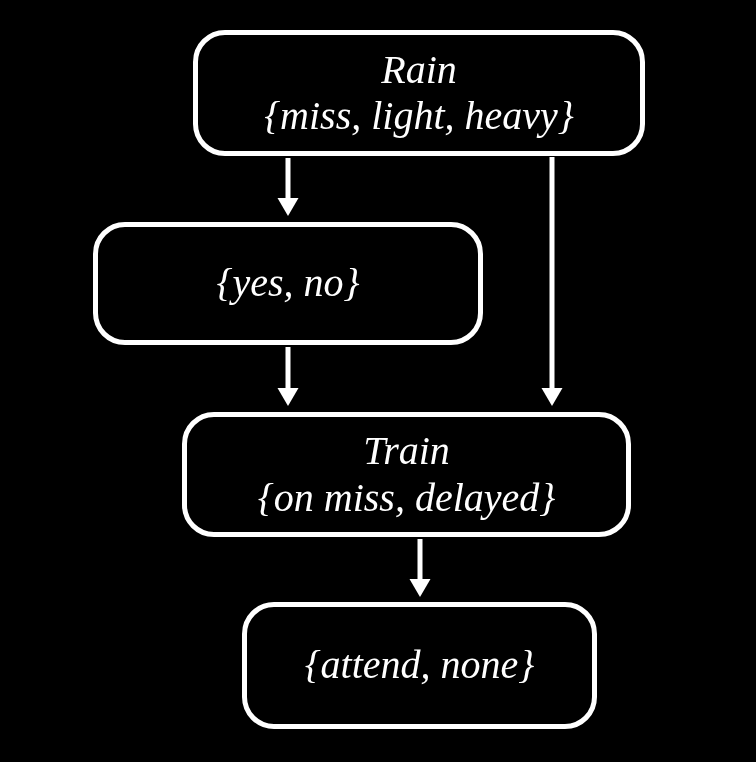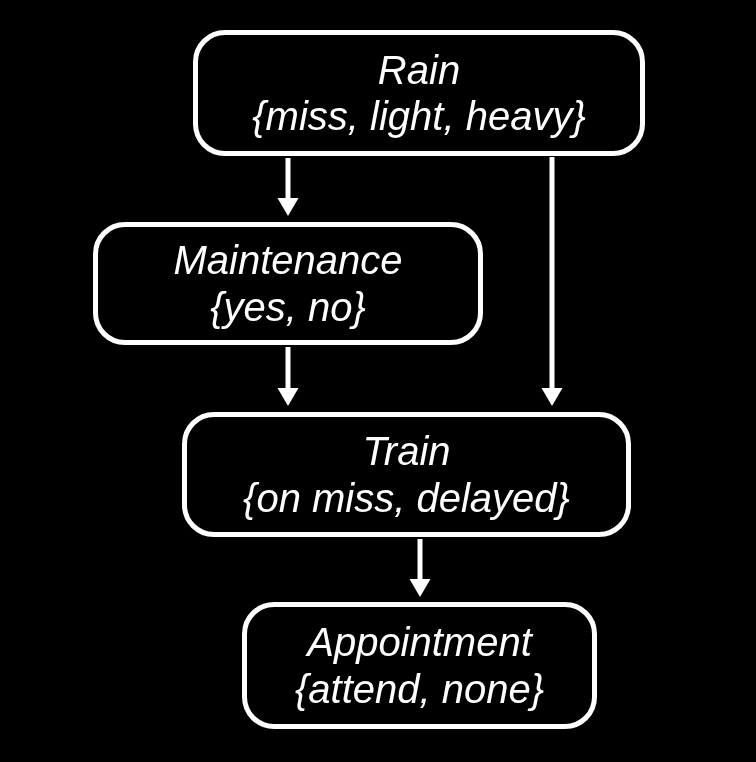--- a/index.html
+++ b/index.html
@@ -6,21 +6,21 @@
     margin: 0;
     padding: 0;
     background: #000;
   }
   #canvas {
     position: relative;
     width: 756px;
     height: 762px;
     background: #000;
     overflow: hidden;
-    font-family: Liberation Sans, sans-serif;
+    font-family: Liberation Serif, serif;
   }
   .node {
     position: absolute;
     box-sizing: border-box;
     border: 5px solid #ffffff;
     border-radius: 32px;
     background: #000;
     color: #ffffff;
     display: flex;
     flex-direction: column;
@@ -76,27 +76,25 @@
       <polygon points="420,597 409.5,579 430.5,579"></polygon>
     </g>
   </svg>
 
   <div class="node" id="node-rain">
     <span class="node-label">Rain</span>
     <span class="node-values">{miss, light, heavy}</span>
   </div>
 
   <div class="node" id="node-maintenance">
-    <span class="node-label">Maintenance</span>
     <span class="node-values">{yes, no}</span>
   </div>
 
   <div class="node" id="node-train">
     <span class="node-label">Train</span>
     <span class="node-values">{on miss, delayed}</span>
   </div>
 
   <div class="node" id="node-appointment">
-    <span class="node-label">Appointment</span>
     <span class="node-values">{attend, none}</span>
   </div>
 
 </div>
 
 </body></html>

